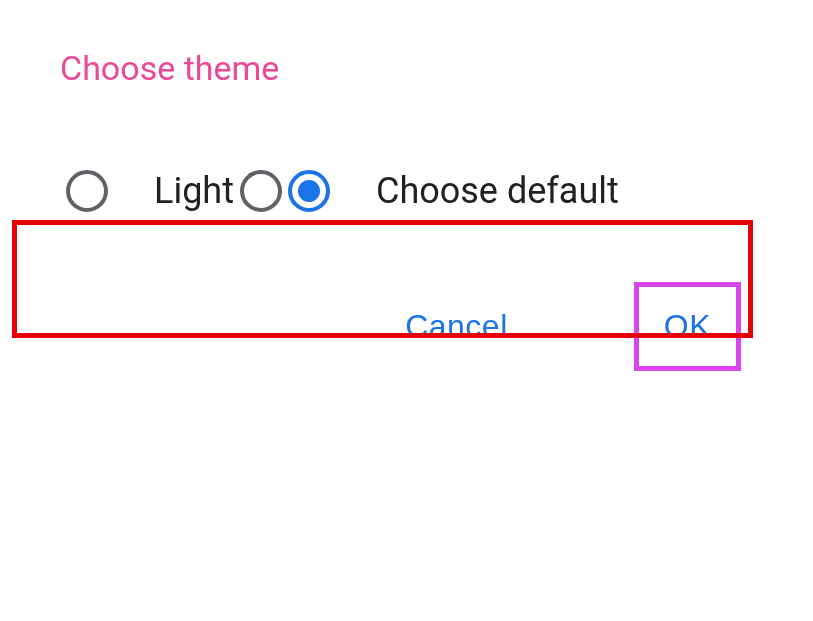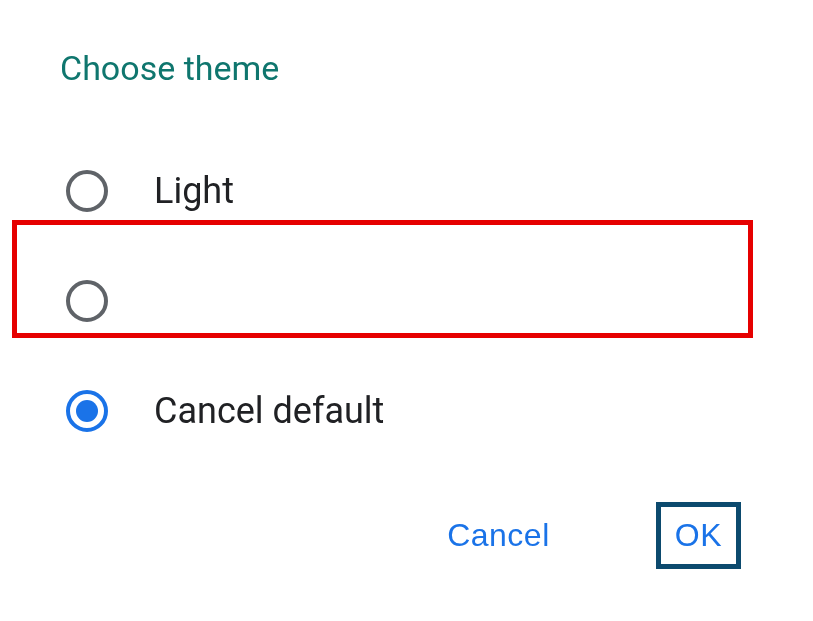--- a/index.html
+++ b/index.html
@@ -12,27 +12,26 @@
       background: #ffffff;
       width: 813px;
       height: 621px;
       position: relative;
     }
     .dialog {
       padding: 48px 60px 40px 60px;
     }
     .title {
       font-size: 34px;
-      color: #0f766e;
+      color: #ec4899;
       font-weight: 400;
       margin-bottom: 48px;
     }
     .options {
       display: flex;
-      flex-direction: column;
     }
     .option-row {
       display: flex;
       align-items: center;
       height: 110px;
       cursor: pointer;
       position: relative;
     }
     .radio {
       width: 42px;
@@ -85,22 +84,23 @@
       font-size: 32px;
       font-weight: 500;
       color: #1a73e8;
       background: none;
       border: none;
       cursor: pointer;
       padding: 10px 14px;
       letter-spacing: 0.5px;
     }
     .ok-wrapper {
-      border: 5px solid #0c4a6e;
-      padding: 4px;
+      border: 5px solid #d946ef;
+      padding: 15px;
+      margin-left: 20px;
     }
     .ok-wrapper .button {
       padding: 6px 10px;
     }
   </style>
 </head>
 <body>
 
 <div class="dialog">
   <h2 class="title">Choose theme</h2>
@@ -117,21 +117,21 @@
     <div class="option-row">
       <span class="radio">
         
       </span>
     </div>
 
     <div class="option-row">
       <span class="radio selected">
         <span class="radio-inner"></span>
       </span>
-      <span class="option-label">Cancel default</span>
+      <span class="option-label">Choose default</span>
     </div>
 
   </div>
 
   <div class="actions">
     <button class="button">Cancel</button>
     <span class="ok-wrapper">
       <button class="button">OK</button>
     </span>
   </div>

